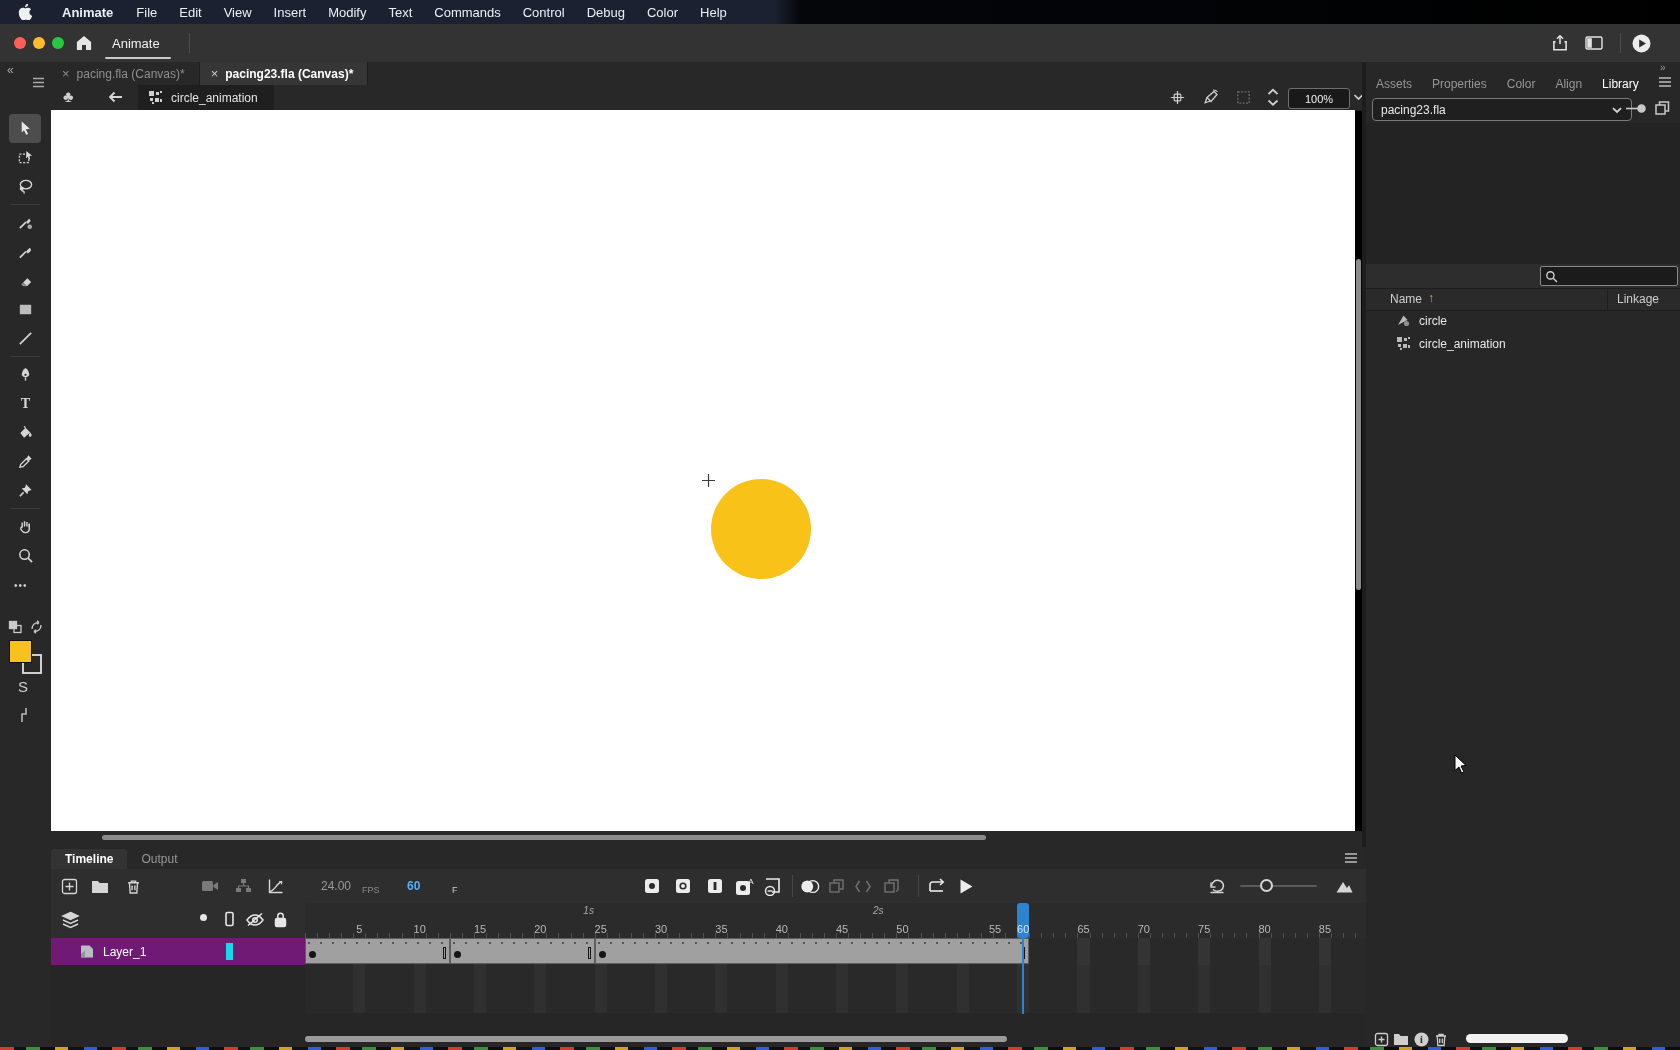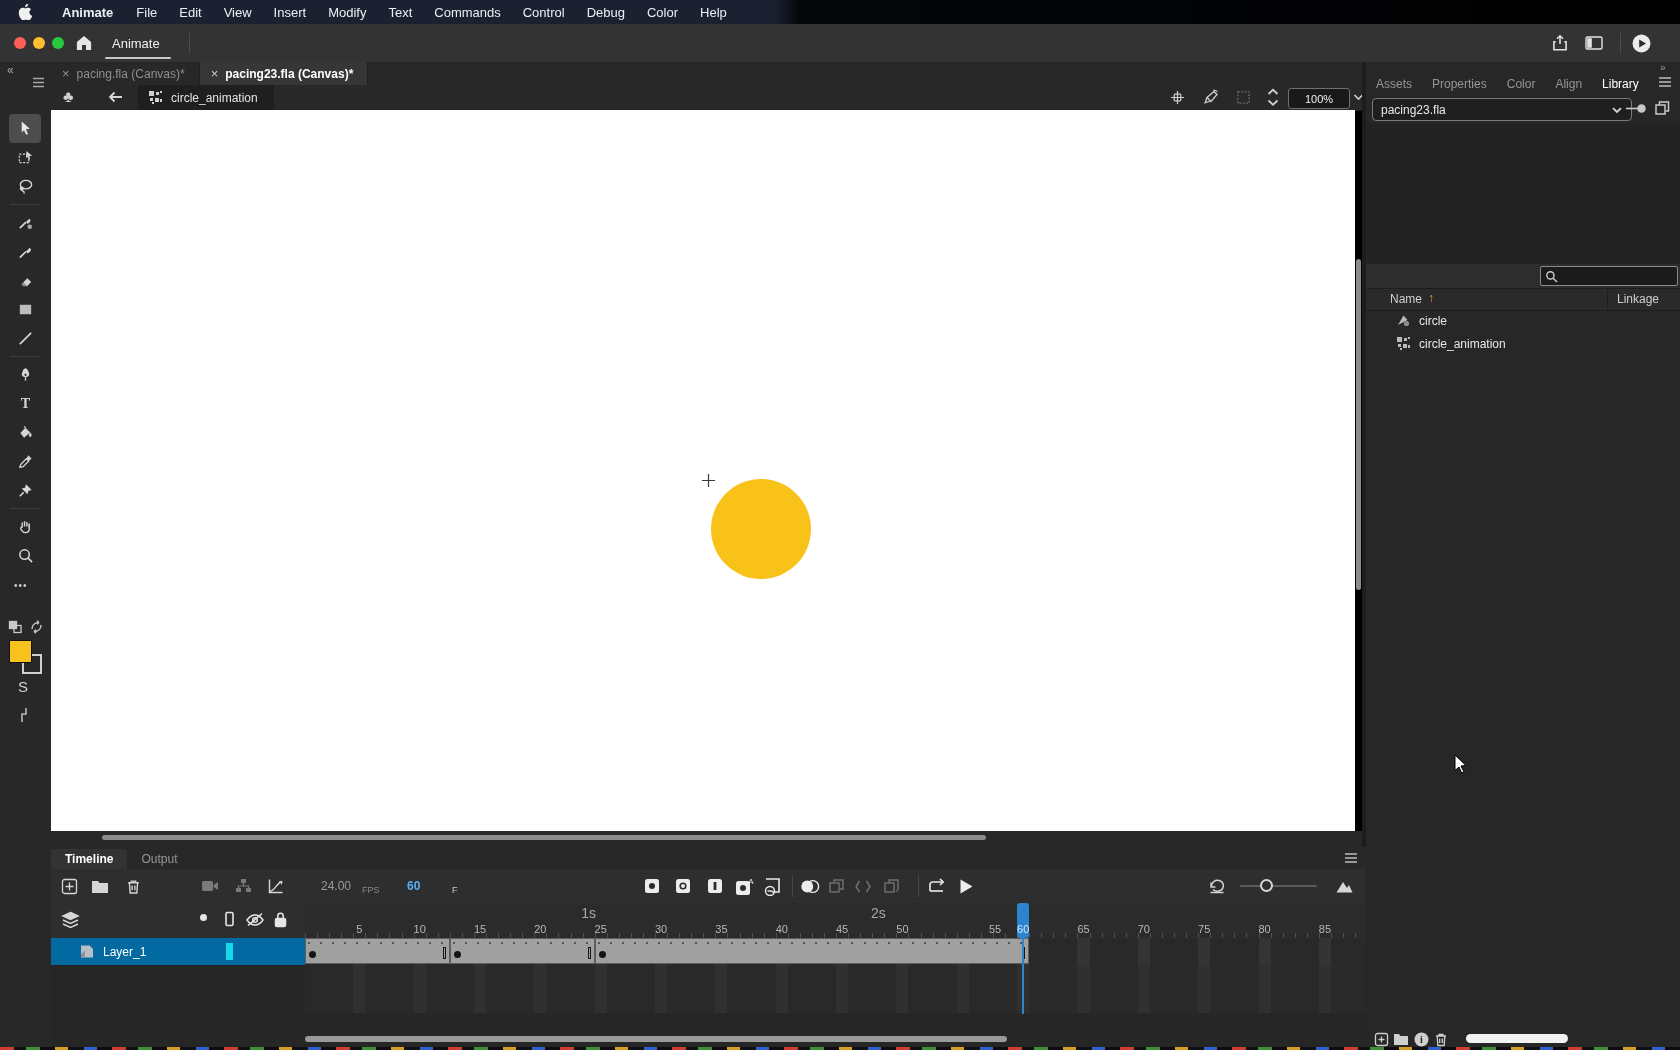--- a/index.html
+++ b/index.html
@@ -85,27 +85,27 @@
   .tl-tab.active{color:#ffffff;font-weight:bold;background:#333333;border-radius:3px 3px 0 0;}
   .tl-toolbar{left:0;top:22px;width:1315px;height:34px;background:#2e2e2e;border-bottom:1px solid #1f1f1f;}
   .tt{top:7px;width:20px;height:20px;}
   .tt-div{top:6px;width:1px;height:22px;background:#474747;}
   .fps-num{color:#9a9a9a;font-size:12px;}
   .fps-unit{color:#8a8a8a;font-size:9px;position:relative;top:-3px;margin-left:3px;}
   .cur-frame{color:#57aef6;font-size:12px;font-weight:bold;}
   .frame-unit{color:#c9c9c9;font-size:9px;position:relative;top:-3px;margin-left:2px;}
 
   .ruler-left{left:0;top:56px;width:254px;height:35px;background:#2e2e2e;border-bottom:1px solid #1f1f1f;}
-  .layer-left{left:0;top:91px;width:254px;height:27px;background:#0369a1;display:flex;align-items:center;}
+  .layer-left{left:0;top:91px;width:254px;height:27px;background:#701a75;display:flex;align-items:center;}
   .layer-name{font-size:12px;color:#ffffff;margin-left:8px;}
   .cyan-mark{left:175px;top:5px;width:7px;height:17px;background:#16d8e8;}
 
   .frames{left:254px;top:56px;width:1061px;height:147px;overflow:hidden;background:#262626;}
   .sec-row{left:0;top:0;width:1061px;height:17px;background:#2b2b2b;}
-  .sec-label{top:2px;font-size:14px;color:#a8a8a8;transform:translateX(-50%);position:absolute;}
+  .sec-label{top:2px;font-size:10px;font-style:italic;color:#a8a8a8;transform:translateX(-50%);position:absolute;}
   .num-row{left:0;top:17px;width:1061px;height:18px;background:#2b2b2b;border-bottom:1px solid #1f1f1f;
      background-image:repeating-linear-gradient(90deg,#4f4f4f 0,#4f4f4f 1px,transparent 1px,transparent 12.07px);
      background-size:100% 5px;background-position:0 100%;background-repeat:no-repeat;}
   .frame-num{top:3px;font-size:11px;color:#b8b8b8;transform:translateX(-50%);position:absolute;z-index:5;}
   .frame-num.current{color:#cfe8ff;}
   .layer-strip{left:0;top:35px;width:1061px;height:27px;background:#292929;border-bottom:1px solid #1f1f1f;
      background-image:repeating-linear-gradient(90deg,transparent 0,transparent 48.28px,#343434 48.28px,#343434 60.35px);}
   .span{position:absolute;top:0;height:26px;background:#a0a0a0;border:1px solid #5e5e5e;box-sizing:border-box;}
   .span::before{content:"";position:absolute;left:2px;right:2px;top:3px;height:2px;
      background:repeating-linear-gradient(90deg,#555 0,#555 2px,transparent 2px,transparent 12.07px);}

